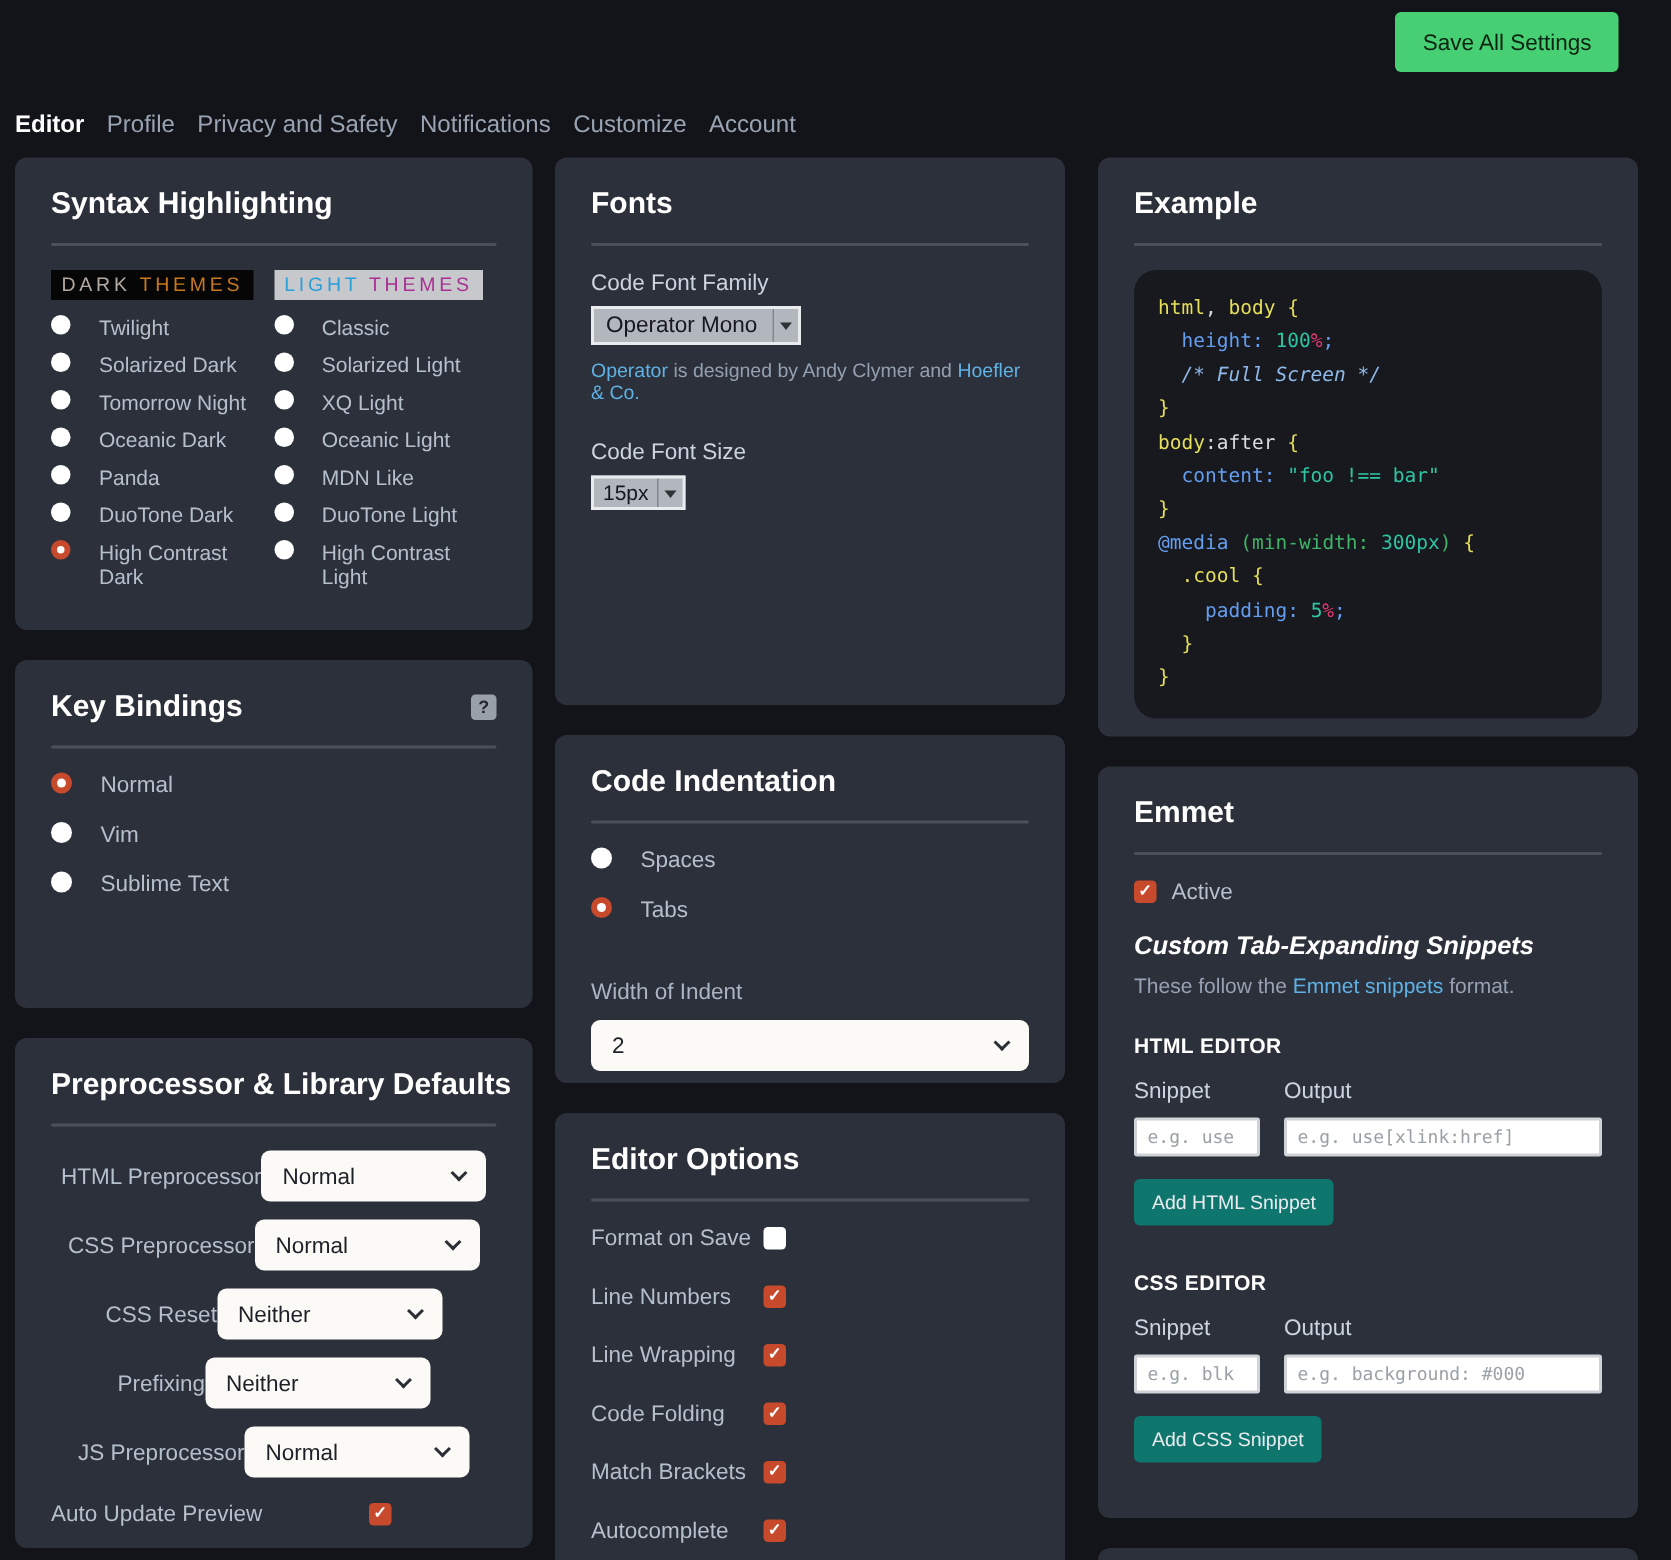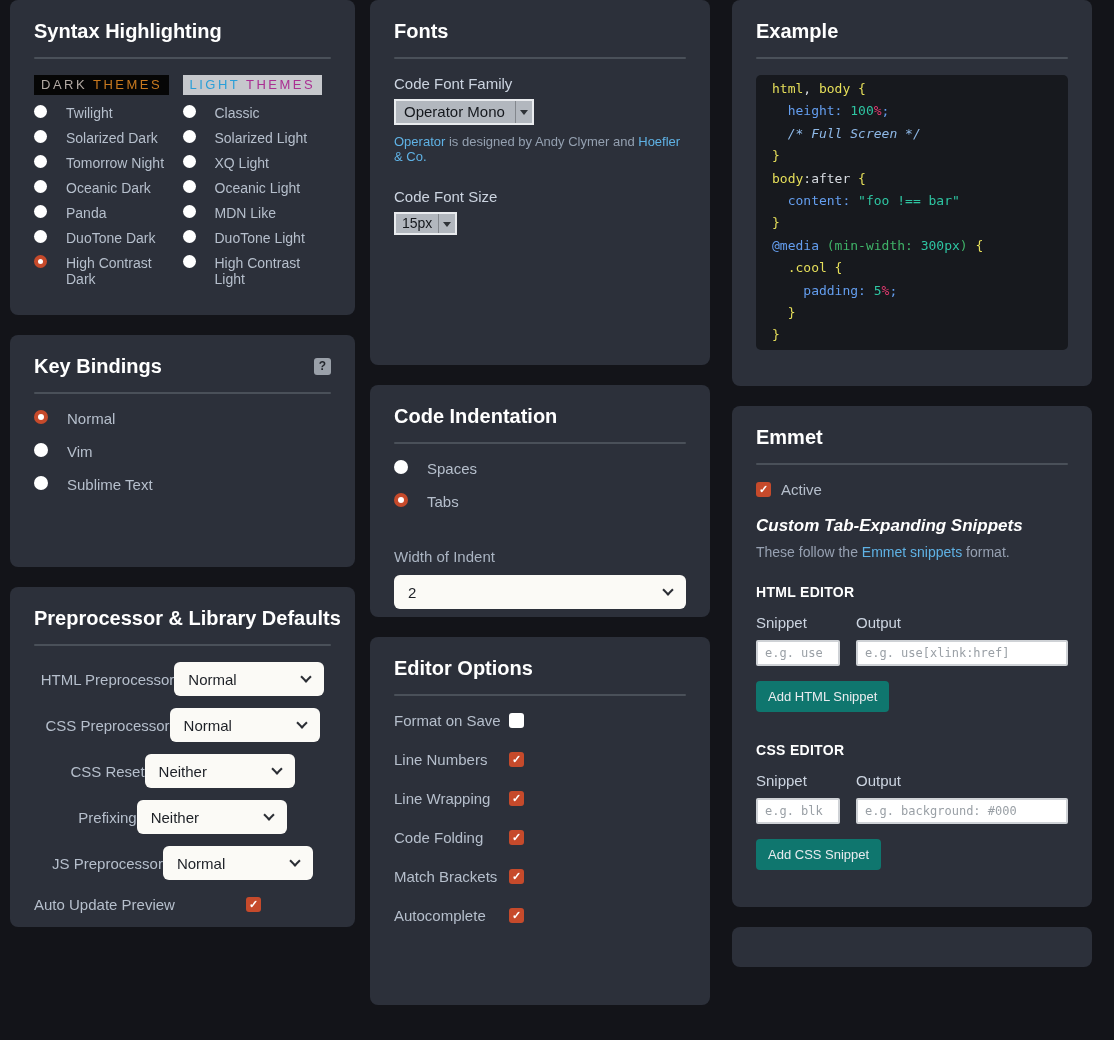--- a/index.html
+++ b/index.html
@@ -72,21 +72,21 @@
   .field-label{color:#ccd4e0;font-size:15px;margin:0 0 7px;}
   .win-select{display:inline-flex;align-items:stretch;background:#b2b7be;border:2px solid #e9ebee;color:#15181d;font-size:15px;cursor:pointer;}
   .win-select .val{padding:2px 10px 3px 8px;}
   .win-select.small .val{padding:1px 6px 2px 6px;font-size:14px;}
   .win-select .arrow{width:17px;border-left:1px solid #83878d;display:flex;align-items:center;justify-content:center;}
   .win-select .arrow::after{content:"";border:4px solid transparent;border-top:5px solid #2f3338;margin-top:5px;}
   .font-note{font-size:13px;color:#94a0b0;margin:9px 0 24px;}
   .link{color:var(--link-blue);cursor:pointer;}
   
   .code{
-    background:var(--code-bg);border-radius:5px;padding:3px 16px;
+    background:var(--code-bg);border-radius:15px;padding:15px 16px;
     font-family:"DejaVu Sans Mono",monospace;font-size:13px;line-height:22.4px;
     white-space:pre;color:#d8dce2;
   }
   .tok-y{color:var(--code-yellow);} .tok-b{color:var(--code-blue);}
   .tok-t{color:var(--code-teal);} .tok-g{color:var(--code-green);}
   .tok-p{color:var(--code-pink);} .tok-w{color:#d8dce2;}
   .tok-c{color:var(--code-comment);font-style:italic;}
   
   .soft-select{
     display:flex;align-items:center;justify-content:space-between;
@@ -123,20 +123,31 @@
   .dark-btn{
     background:#0f766e;color:#e9ebef;border:none;border-radius:4px;
     padding:8px 12px;font-size:13px;font-family:"Liberation Sans",sans-serif;cursor:pointer;
   }
   .gap-btn{margin-bottom:6px;}
 </style>
 </head>
 <body>
 
 <div class="page">
+  <header>
+    <button class="save-btn">Save All Settings</button>
+    <nav class="tabs" id="tabs">
+        <div class="tab active">Editor</div>
+        <div class="tab">Profile</div>
+        <div class="tab">Privacy and Safety</div>
+        <div class="tab">Notifications</div>
+        <div class="tab">Customize</div>
+        <div class="tab">Account</div>
+      </nav>
+  </header>
 
   <div class="cols">
 
     <div class="col col1">
       <section class="panel p-syntax">
         <h2>Syntax Highlighting</h2>
         <div class="divider"></div>
         <div class="theme-cols">
           <div class="theme-col">
             <span class="badge badge-dark"><span class="w1">DARK</span> <span class="w2">THEMES</span></span>

